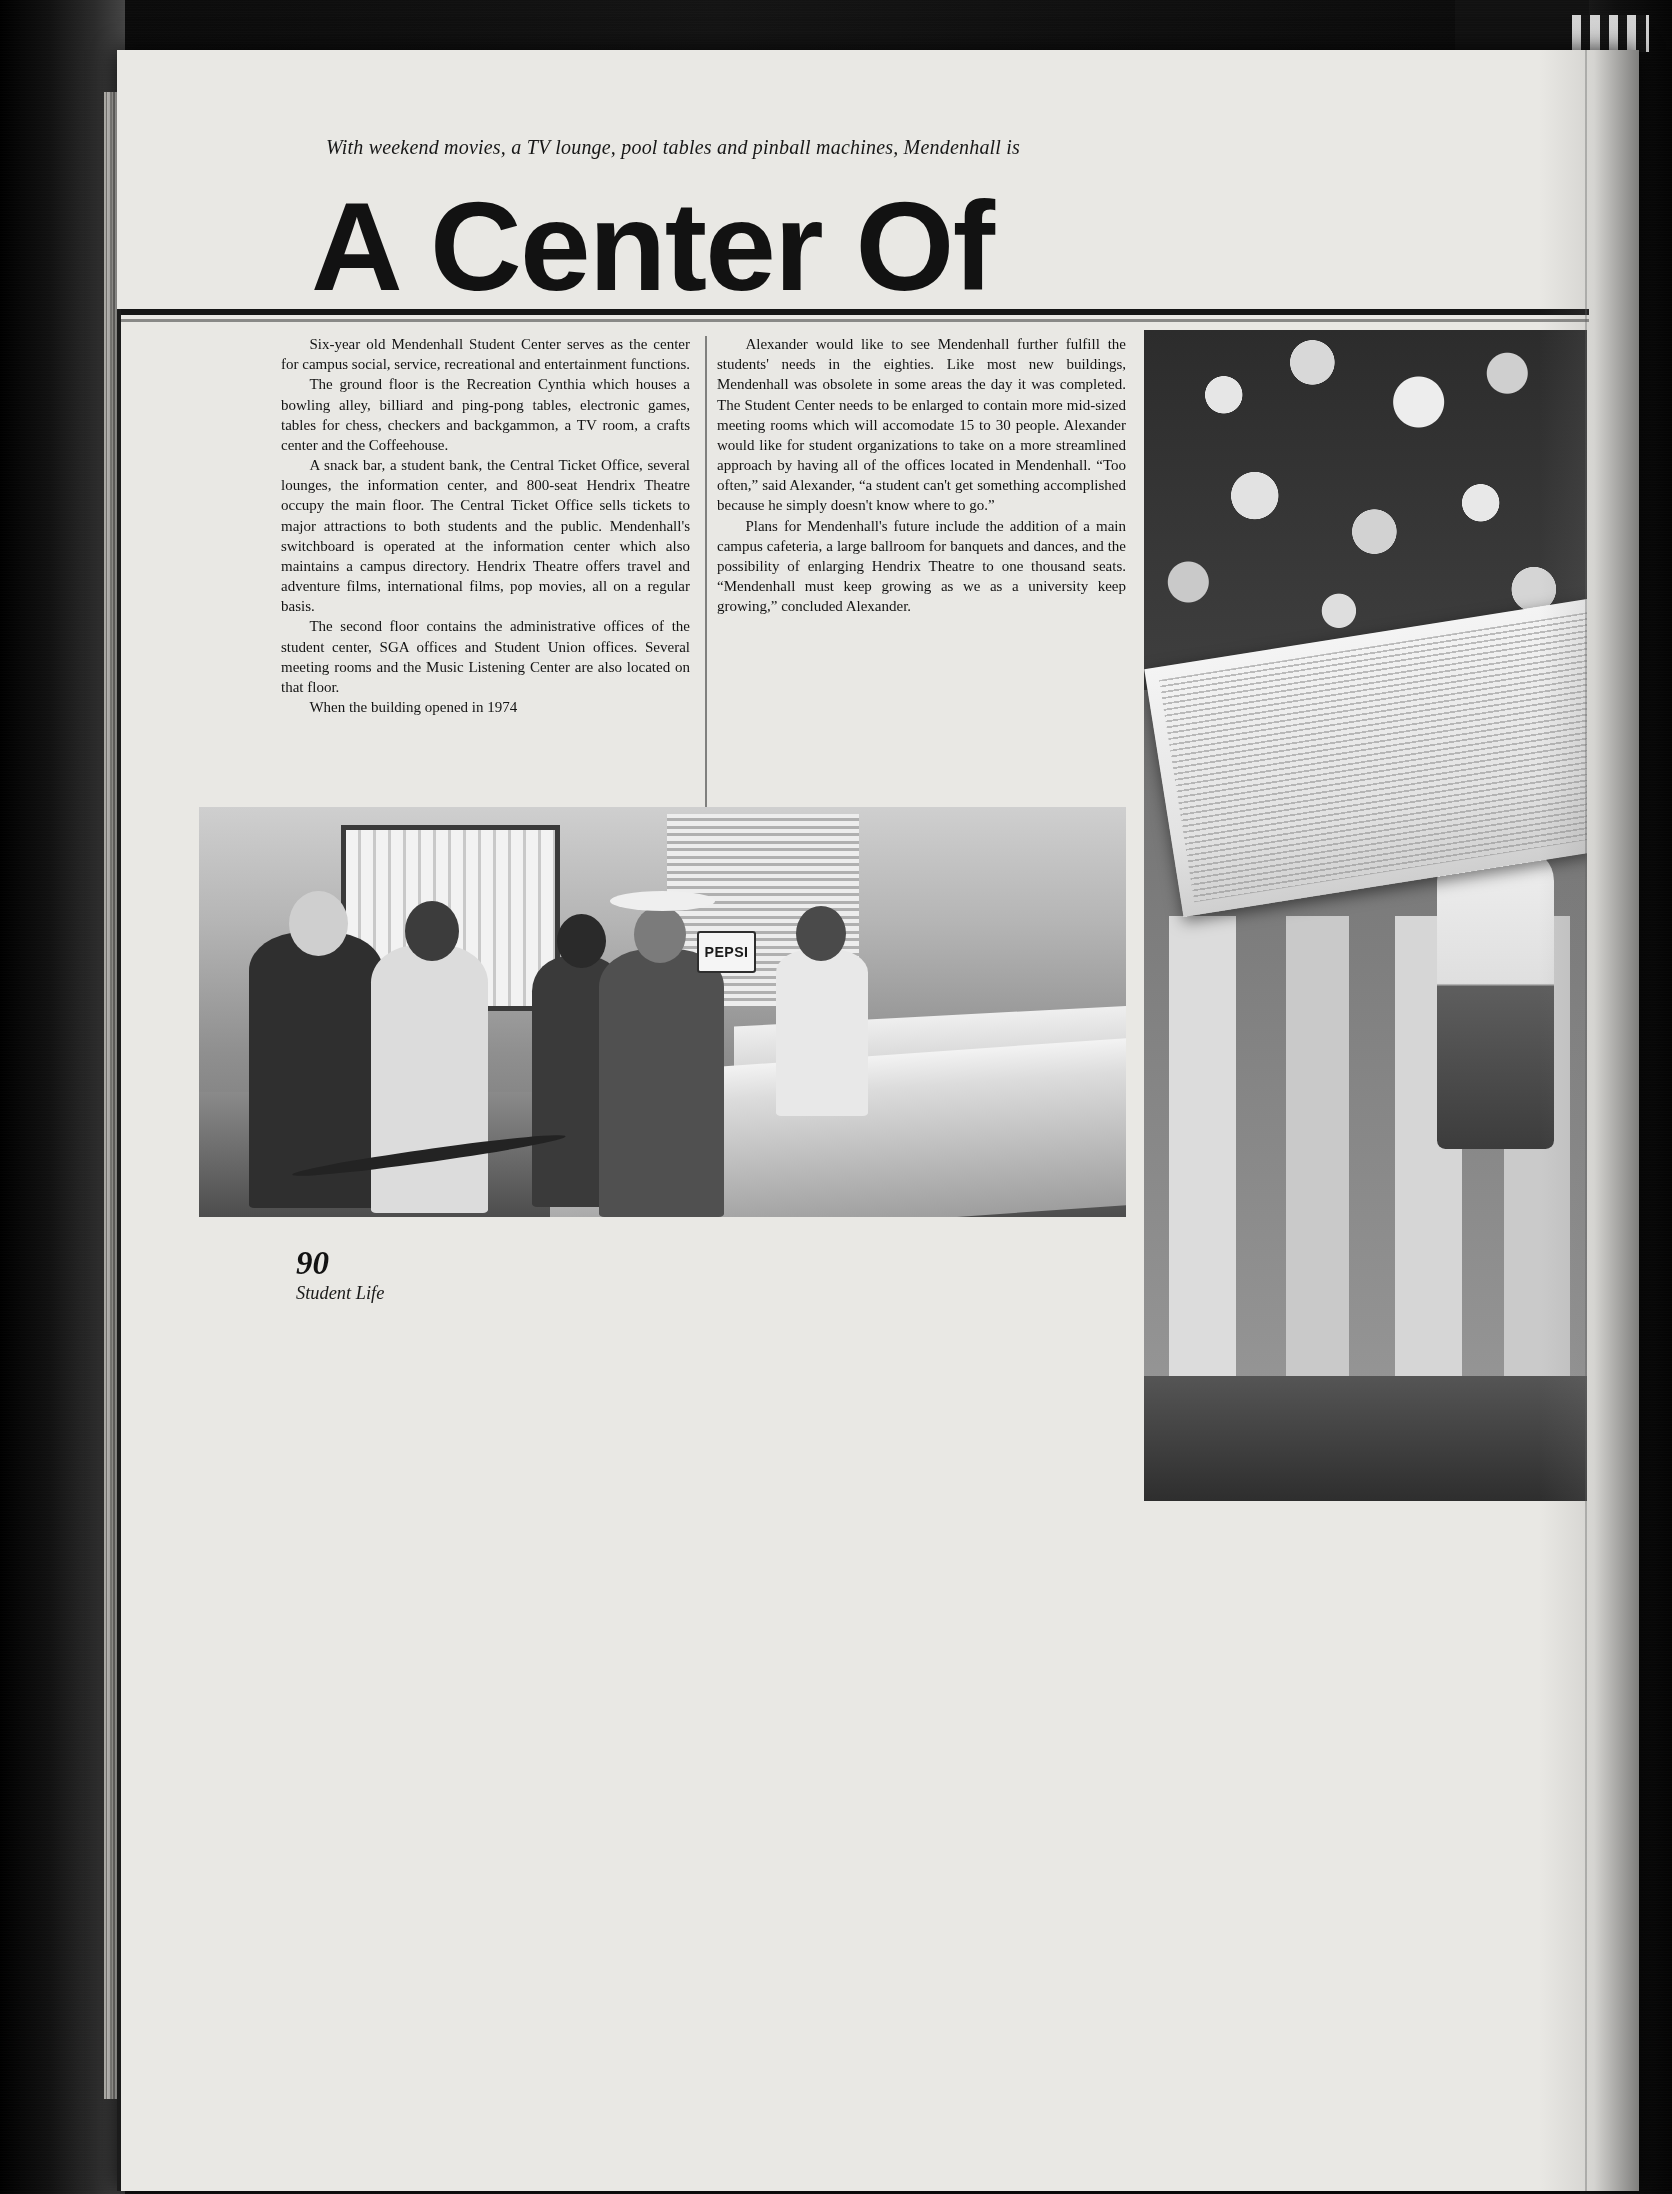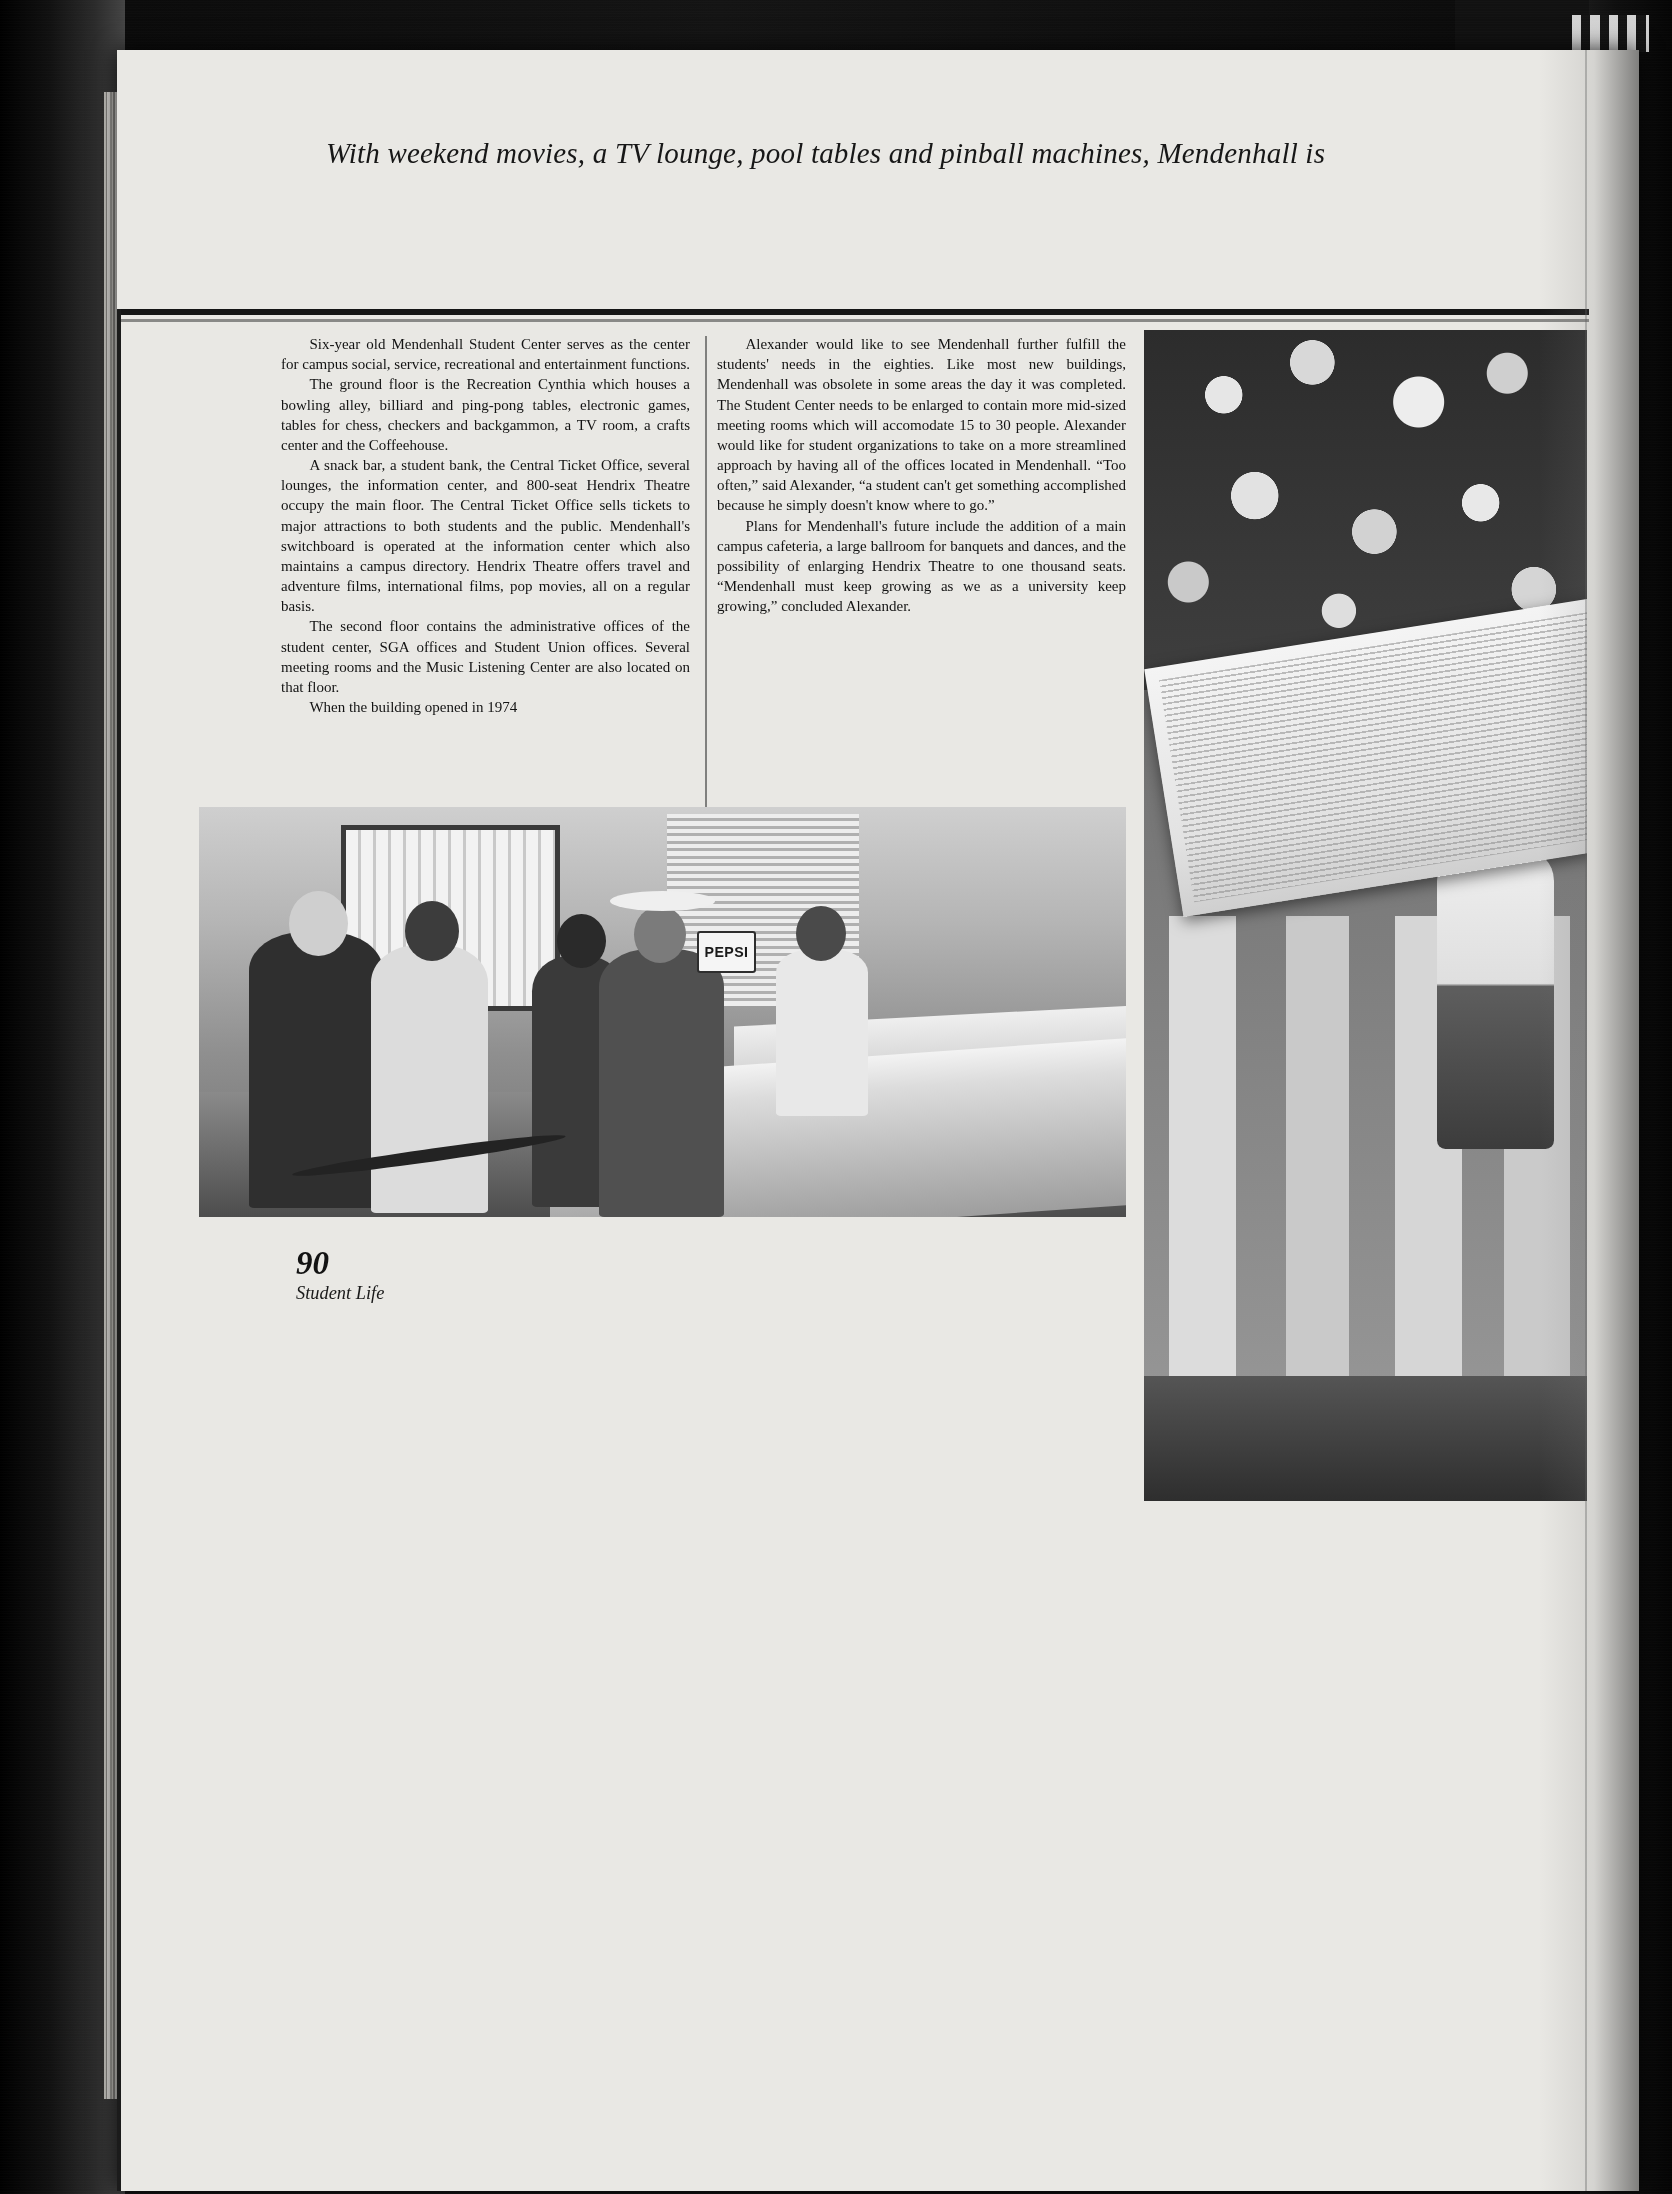--- a/index.html
+++ b/index.html
@@ -95,21 +95,21 @@
     position: absolute;
     left: 0; top: 0; right: 0; bottom: 0;
   }
 
   .kicker {
     position: absolute;
     left: 209px;
     top: 84px;
     width: 1045px;
     font-style: italic;
-    font-size: 29px;
+    font-size: 20px;
     line-height: 1.32;
     color: #171717;
     letter-spacing: 0.2px;
   }
 
   .headline {
     position: absolute;
     left: 194px;
     top: 130px;
     width: 1305px;
@@ -338,20 +338,21 @@
 <div class="top-strip"></div>
 <div class="checker"></div>
 <div class="page-edges"></div>
 <div class="scan-noise"></div>
 
 <div class="page-sheet">
   <div class="content">
 
     <div class="kicker">With weekend movies, a TV lounge, pool tables and pinball machines, Mendenhall is</div>
 
+    <div class="headline">A Center Of</div>
 
     <div class="rule-top"></div>
     <div class="rule-under"></div>
     <div class="inner-rule-left"></div>
 
     <div class="cols">
       <div class="col">
         <p>Six-year old Mendenhall Student Center serves as the center for campus social, service, recreational and entertainment functions.</p>
         <p>The ground floor is the Recreation Cynthia which houses a bowling alley, billiard and ping-pong tables, electronic games, tables for chess, checkers and backgammon, a TV room, a crafts center and the Coffeehouse.</p>
         <p>A snack bar, a student bank, the Central Ticket Office, several lounges, the information center, and 800-seat Hendrix Theatre occupy the main floor. The Central Ticket Office sells tickets to major attractions to both students and the public. Mendenhall's switchboard is operated at the information center which also maintains a campus directory. Hendrix Theatre offers travel and adventure films, international films, pop movies, all on a regular basis.</p>

